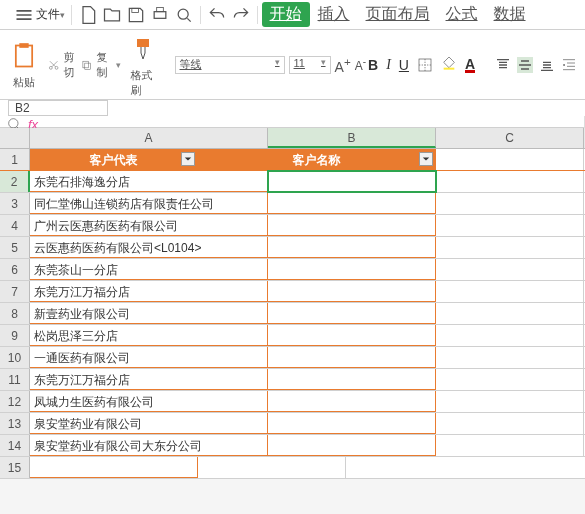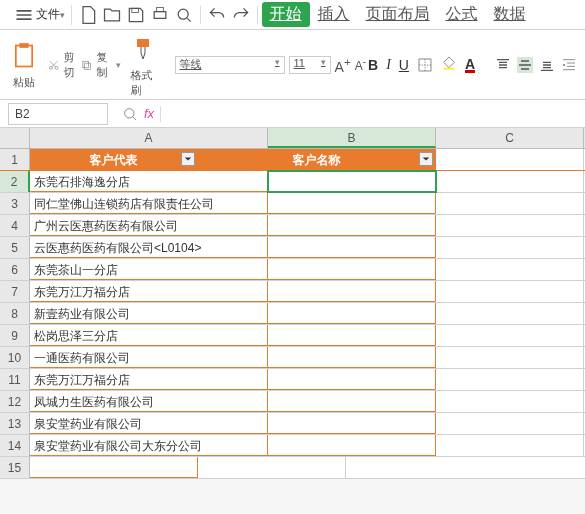--- a/index.html
+++ b/index.html
@@ -19,21 +19,21 @@
 .rbtn { display: flex; flex-direction: column; align-items: center; justify-content: center; padding: 2px 4px; cursor: pointer; border-radius: 2px; }
 .rbtn-label { font-size: 11px; color: #555; margin-top: 2px; }
 .rgroup { display: flex; flex-direction: row; gap: 2px; padding: 0 4px; }
 .rrow { display: flex; align-items: center; gap: 4px; }
 .combo { border: 1px solid #ccc; background: #fff; height: 18px; display: flex; align-items: flex-start; padding: 0 4px; font-size: 11px; color: #555; text-decoration: underline; }
 .combo .chev { margin-left: auto; font-size: 9px; color: #888; }
 .icon-sm { width: 16px; height: 16px; fill: #555; }
 .vsep { width: 1px; height: 56px; background: #ddd; margin: 0 4px; }
 
 
-.fbar { background: #fff; height: 28px; display: flex; align-items: center; border-bottom: 1px solid #d0d0d0; }
+.fbar { background: #fff; height: 28px; display: flex; border-bottom: 1px solid #d0d0d0; flex-direction: column; }
 .namebox { width: 100px; height: 22px; border: 1px solid #ccc; margin: 0 8px; display: flex; align-items: center; padding: 0 6px; font-size: 12px; color: #444; }
 .fx-icons { display: flex; align-items: center; gap: 6px; padding: 0 6px; border-right: 1px solid #ddd; }
 .fx-input { flex: 1; height: 22px; border: none; outline: none; padding: 0 6px; font-size: 12px; }
 
 
 .grid { position: relative; background: #fff; }
 .ghead { display: flex; background: #e8e8e8; border-bottom: 1px solid #bbb; }
 .corner { width: 30px; height: 20px; border-right: 1px solid #bbb; background: #e8e8e8; }
 .colh { height: 20px; border-right: 1px solid #bbb; text-align: center; font-size: 12px; color: #555; line-height: 20px; }
 .colA { width: 238px; }

